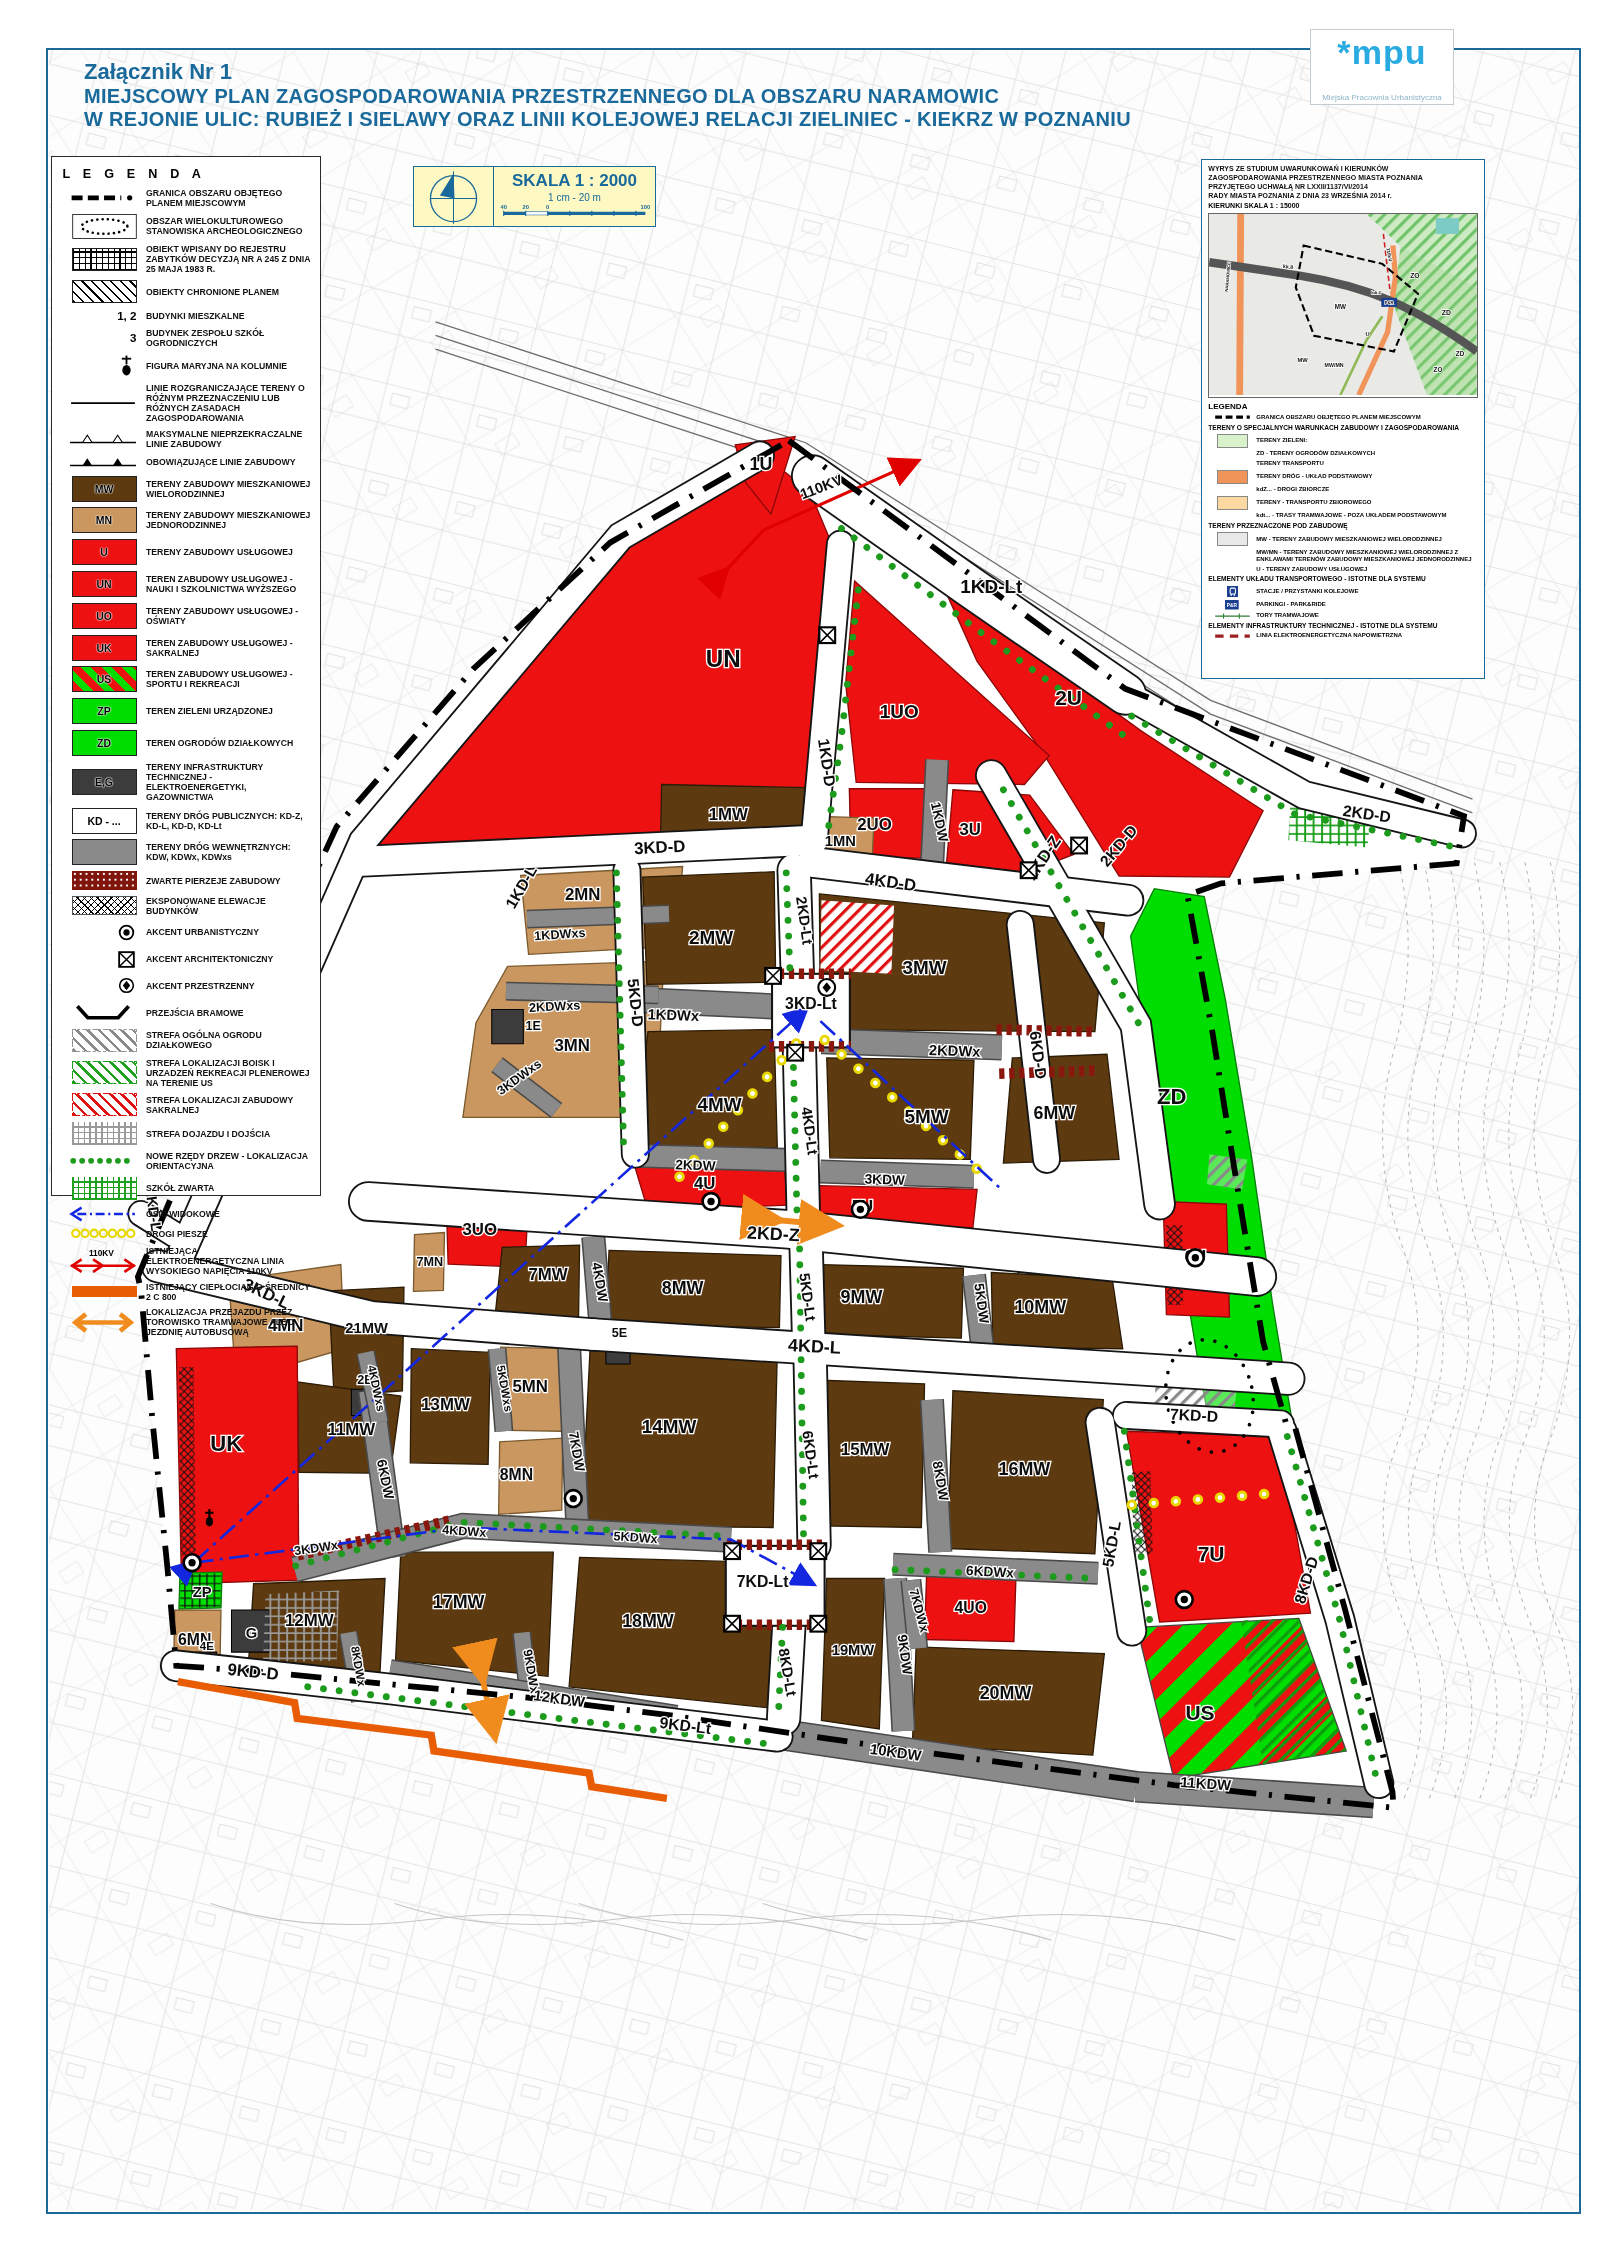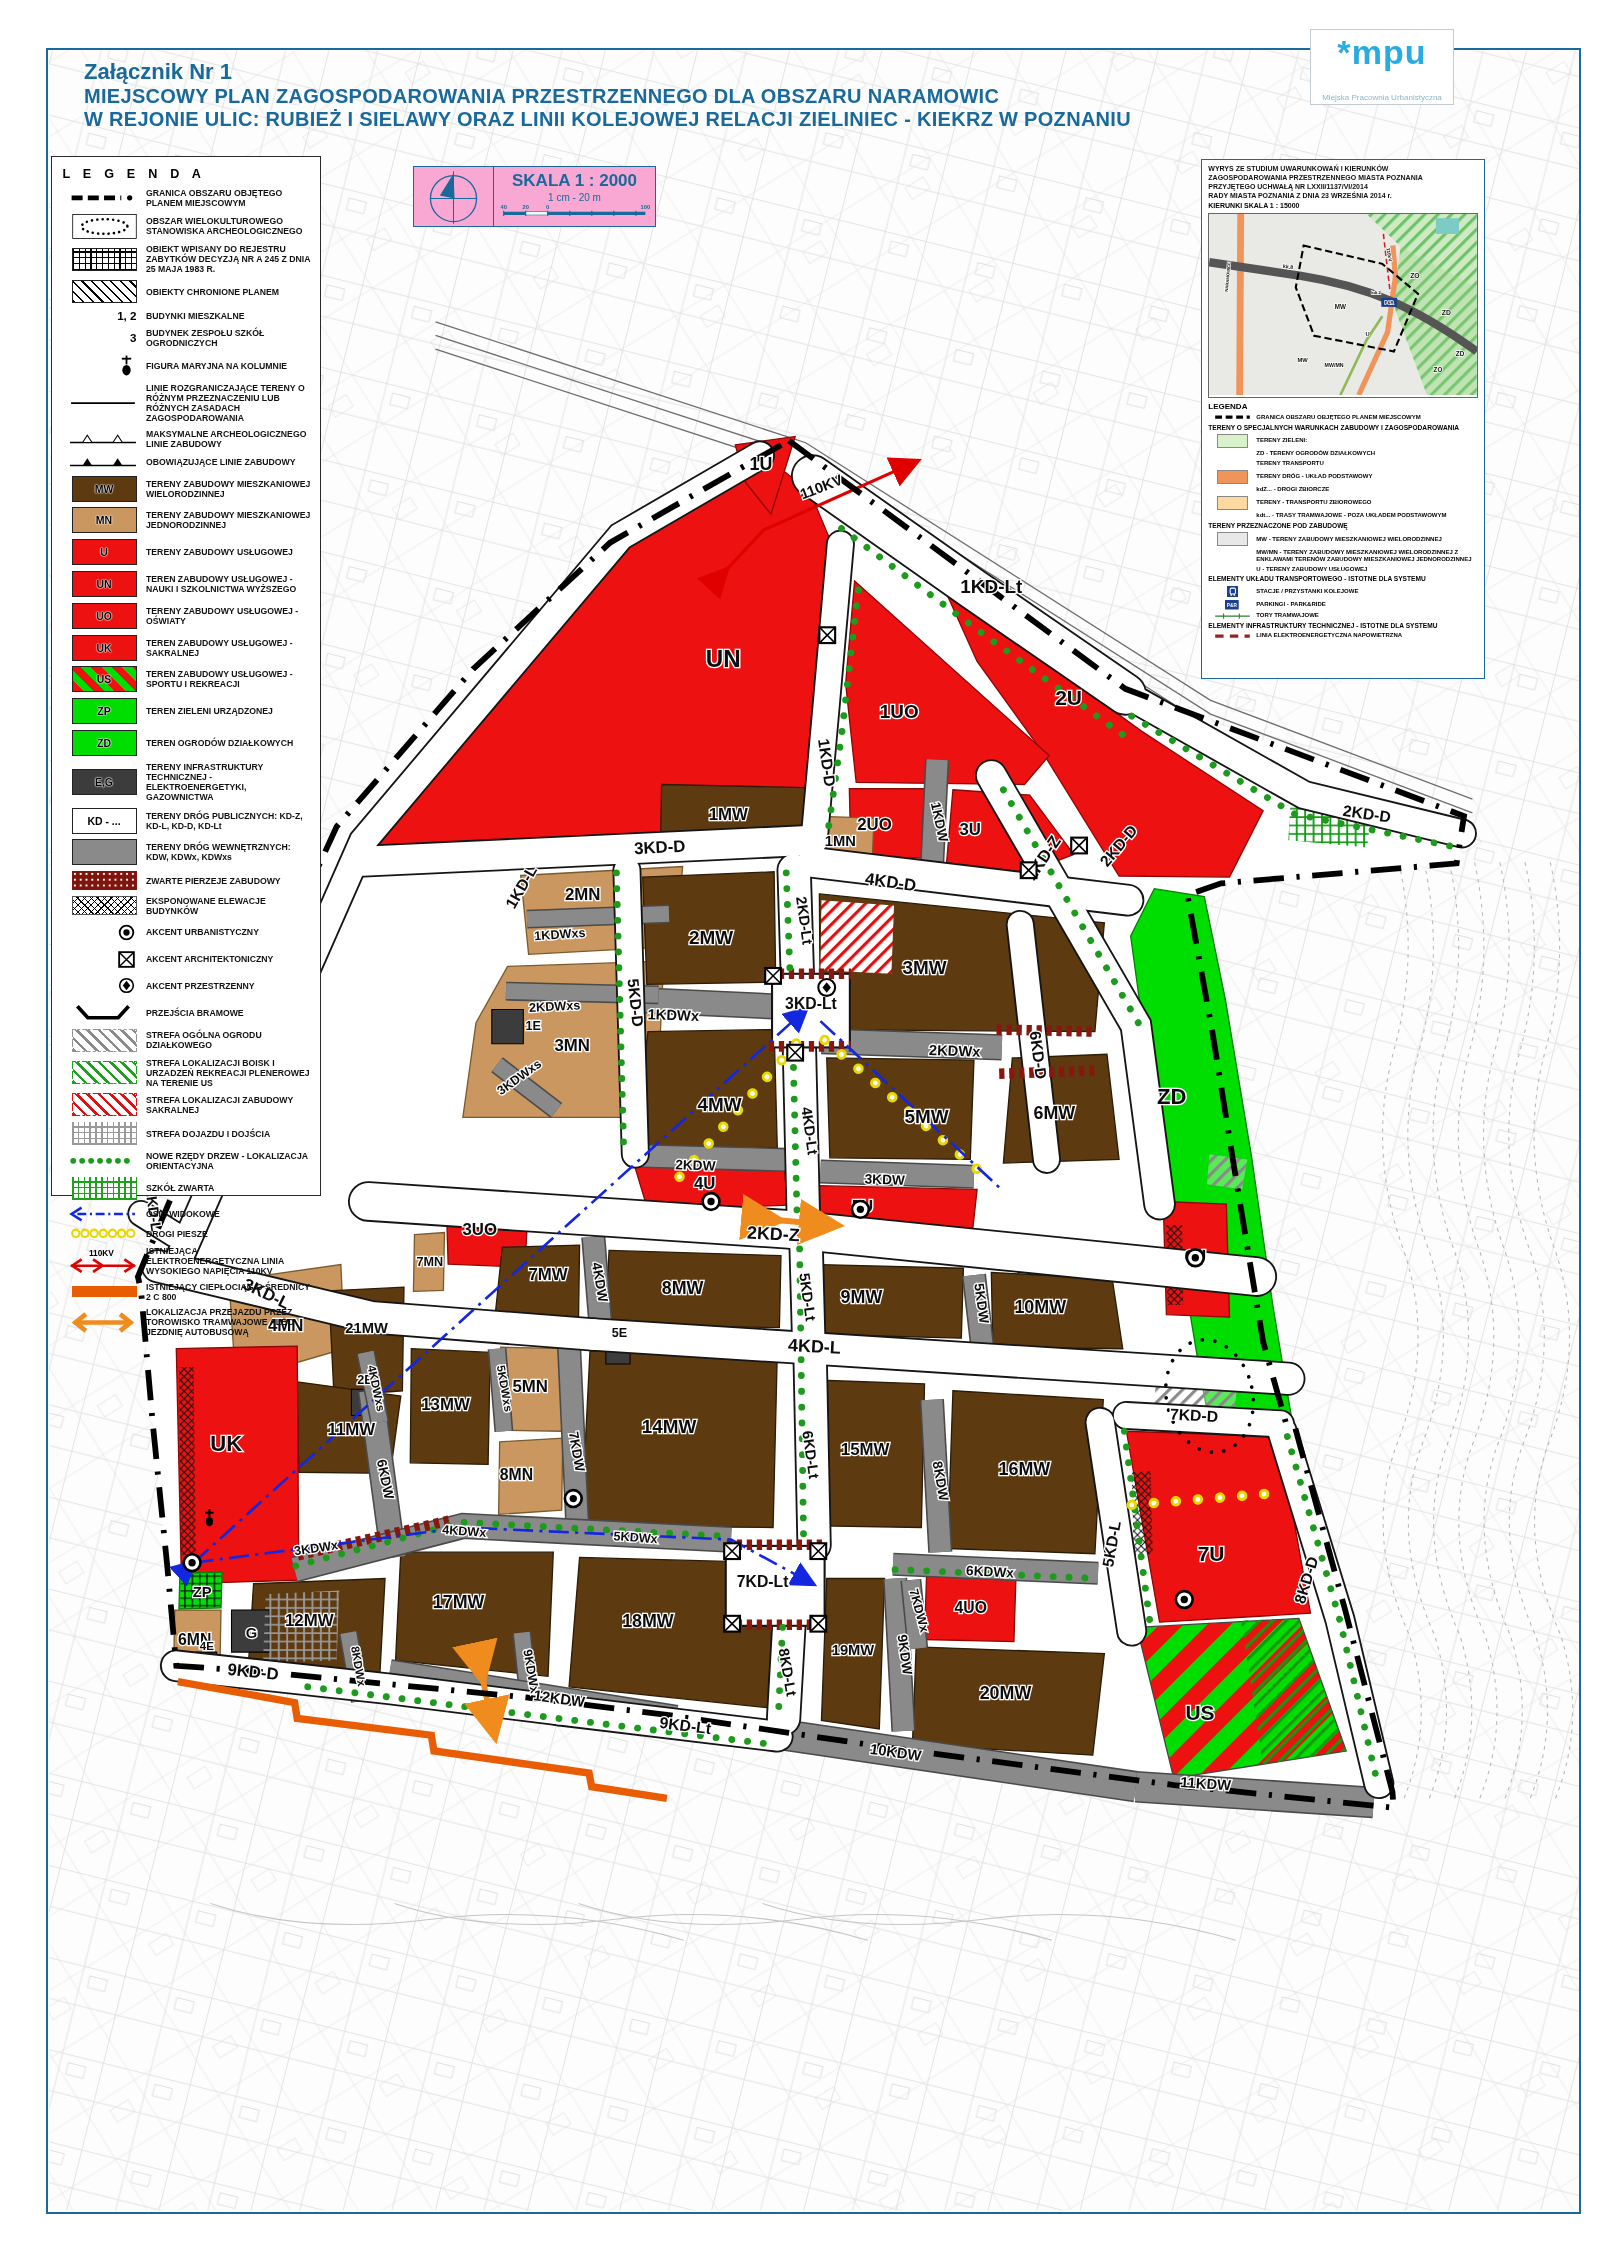--- a/index.html
+++ b/index.html
@@ -29,21 +29,21 @@
   .p-crosshatch{background:repeating-linear-gradient(45deg,#000 0 0.8px,transparent 0.8px 4.7px),repeating-linear-gradient(-45deg,#000 0 0.8px,transparent 0.8px 4.7px);background-color:#fff;border:0.5px solid #555;height:19px;}
   .p-gridhatch{background:repeating-linear-gradient(0deg,#000 0 1.1px,transparent 1.1px 5.8px),repeating-linear-gradient(90deg,#000 0 1.1px,transparent 1.1px 5.8px);background-color:#fff;}
   .p-diaghatch{background:repeating-linear-gradient(45deg,#000 0 1.6px,transparent 1.6px 6.8px);background-color:#fff;}
   .p-hgray{background:repeating-linear-gradient(45deg,#8a8a8a 0 2.6px,transparent 2.6px 8px);background-color:#fff;border:0.5px dashed #999;}
   .p-hgreen{background:repeating-linear-gradient(45deg,#1fa01f 0 2.6px,transparent 2.6px 8px);background-color:#fff;border:0.5px dashed #1fa01f;}
   .p-hred{background:repeating-linear-gradient(45deg,#e01010 0 2.6px,transparent 2.6px 8px);background-color:#fff;border:0.5px dashed #e01010;}
   .p-ggray{background:repeating-linear-gradient(0deg,#9a9a9a 0 1.6px,transparent 1.6px 5.8px),repeating-linear-gradient(90deg,#9a9a9a 0 1.6px,transparent 1.6px 5.8px);background-color:#fff;border:none;}
   .p-ggreen{background:repeating-linear-gradient(0deg,#1fa01f 0 1.6px,transparent 1.6px 5.8px),repeating-linear-gradient(90deg,#1fa01f 0 1.6px,transparent 1.6px 5.8px);background-color:#fff;border:none;}
   .p-heat{background:#e85d04;border:none;height:11.6px;}
   
-  #scalebox{position:absolute;left:413px;top:166px;width:243px;height:61px;background:#f9a8d4;border:1.6px solid #19699b;box-sizing:border-box;display:flex;}
+  #scalebox{position:absolute;left:413px;top:166px;width:243px;height:61px;background:#fef9c3;border:1.6px solid #19699b;box-sizing:border-box;display:flex;}
   #sb-compass{width:79px;border-right:1.1px solid #19699b;display:flex;align-items:center;justify-content:center;}
   #sb-right{flex:1;text-align:center;color:#19699b;padding-top:4.2px;}
   #sb-right .st{font-size:17px;font-weight:bold;}
   #sb-right .ss{font-size:10px;margin-top:0.5px;}
   #scalebar{margin-top:2.1px;}
   
   #insetbox{position:absolute;left:1201px;top:159px;width:284px;height:520px;background:#fff;border:1.6px solid #19699b;box-sizing:border-box;padding:5.3px 6.3px;}
   #insetbox .it{font-size:7px;font-weight:bold;color:#111;line-height:1.25;}
   #insetbox .ik{font-size:7px;font-weight:bold;margin-top:2.1px;}
   #insetmapwrap{margin-top:3.2px;border:0.5px solid #666;}
@@ -543,21 +543,21 @@
         <div class="llab">LINIE ROZGRANICZAJĄCE TERENY O RÓŻNYM PRZEZNACZENIU LUB RÓŻNYCH ZASADACH ZAGOSPODAROWANIA</div>
       </div>
       <div class="lrow">
         <div class="lsw">
           <svg width="68" height="14.7" viewBox="0 0 130 28">
             <line x1="2" y1="20" x2="128" y2="20" stroke="#000" stroke-width="2.5"></line>
             <path d="M26,20 l9,-14 l9,14 z" fill="#fff" stroke="#000" stroke-width="2"></path>
             <path d="M84,20 l9,-14 l9,14 z" fill="#fff" stroke="#000" stroke-width="2"></path>
           </svg>
         </div>
-        <div class="llab">MAKSYMALNE ARCHEOLOGICZNEGO LINIE ZABUDOWY</div>
+        <div class="llab">MAKSYMALNE NIEPRZEKRACZALNE LINIE ZABUDOWY</div>
       </div>
       <div class="lrow">
         <div class="lsw">
           <svg width="68" height="14.7" viewBox="0 0 130 28">
             <line x1="2" y1="20" x2="128" y2="20" stroke="#000" stroke-width="2.5"></line>
             <path d="M26,20 l9,-14 l9,14 z" fill="#000"></path>
             <path d="M84,20 l9,-14 l9,14 z" fill="#000"></path>
           </svg>
         </div>
         <div class="llab">OBOWIĄZUJĄCE LINIE ZABUDOWY</div>

